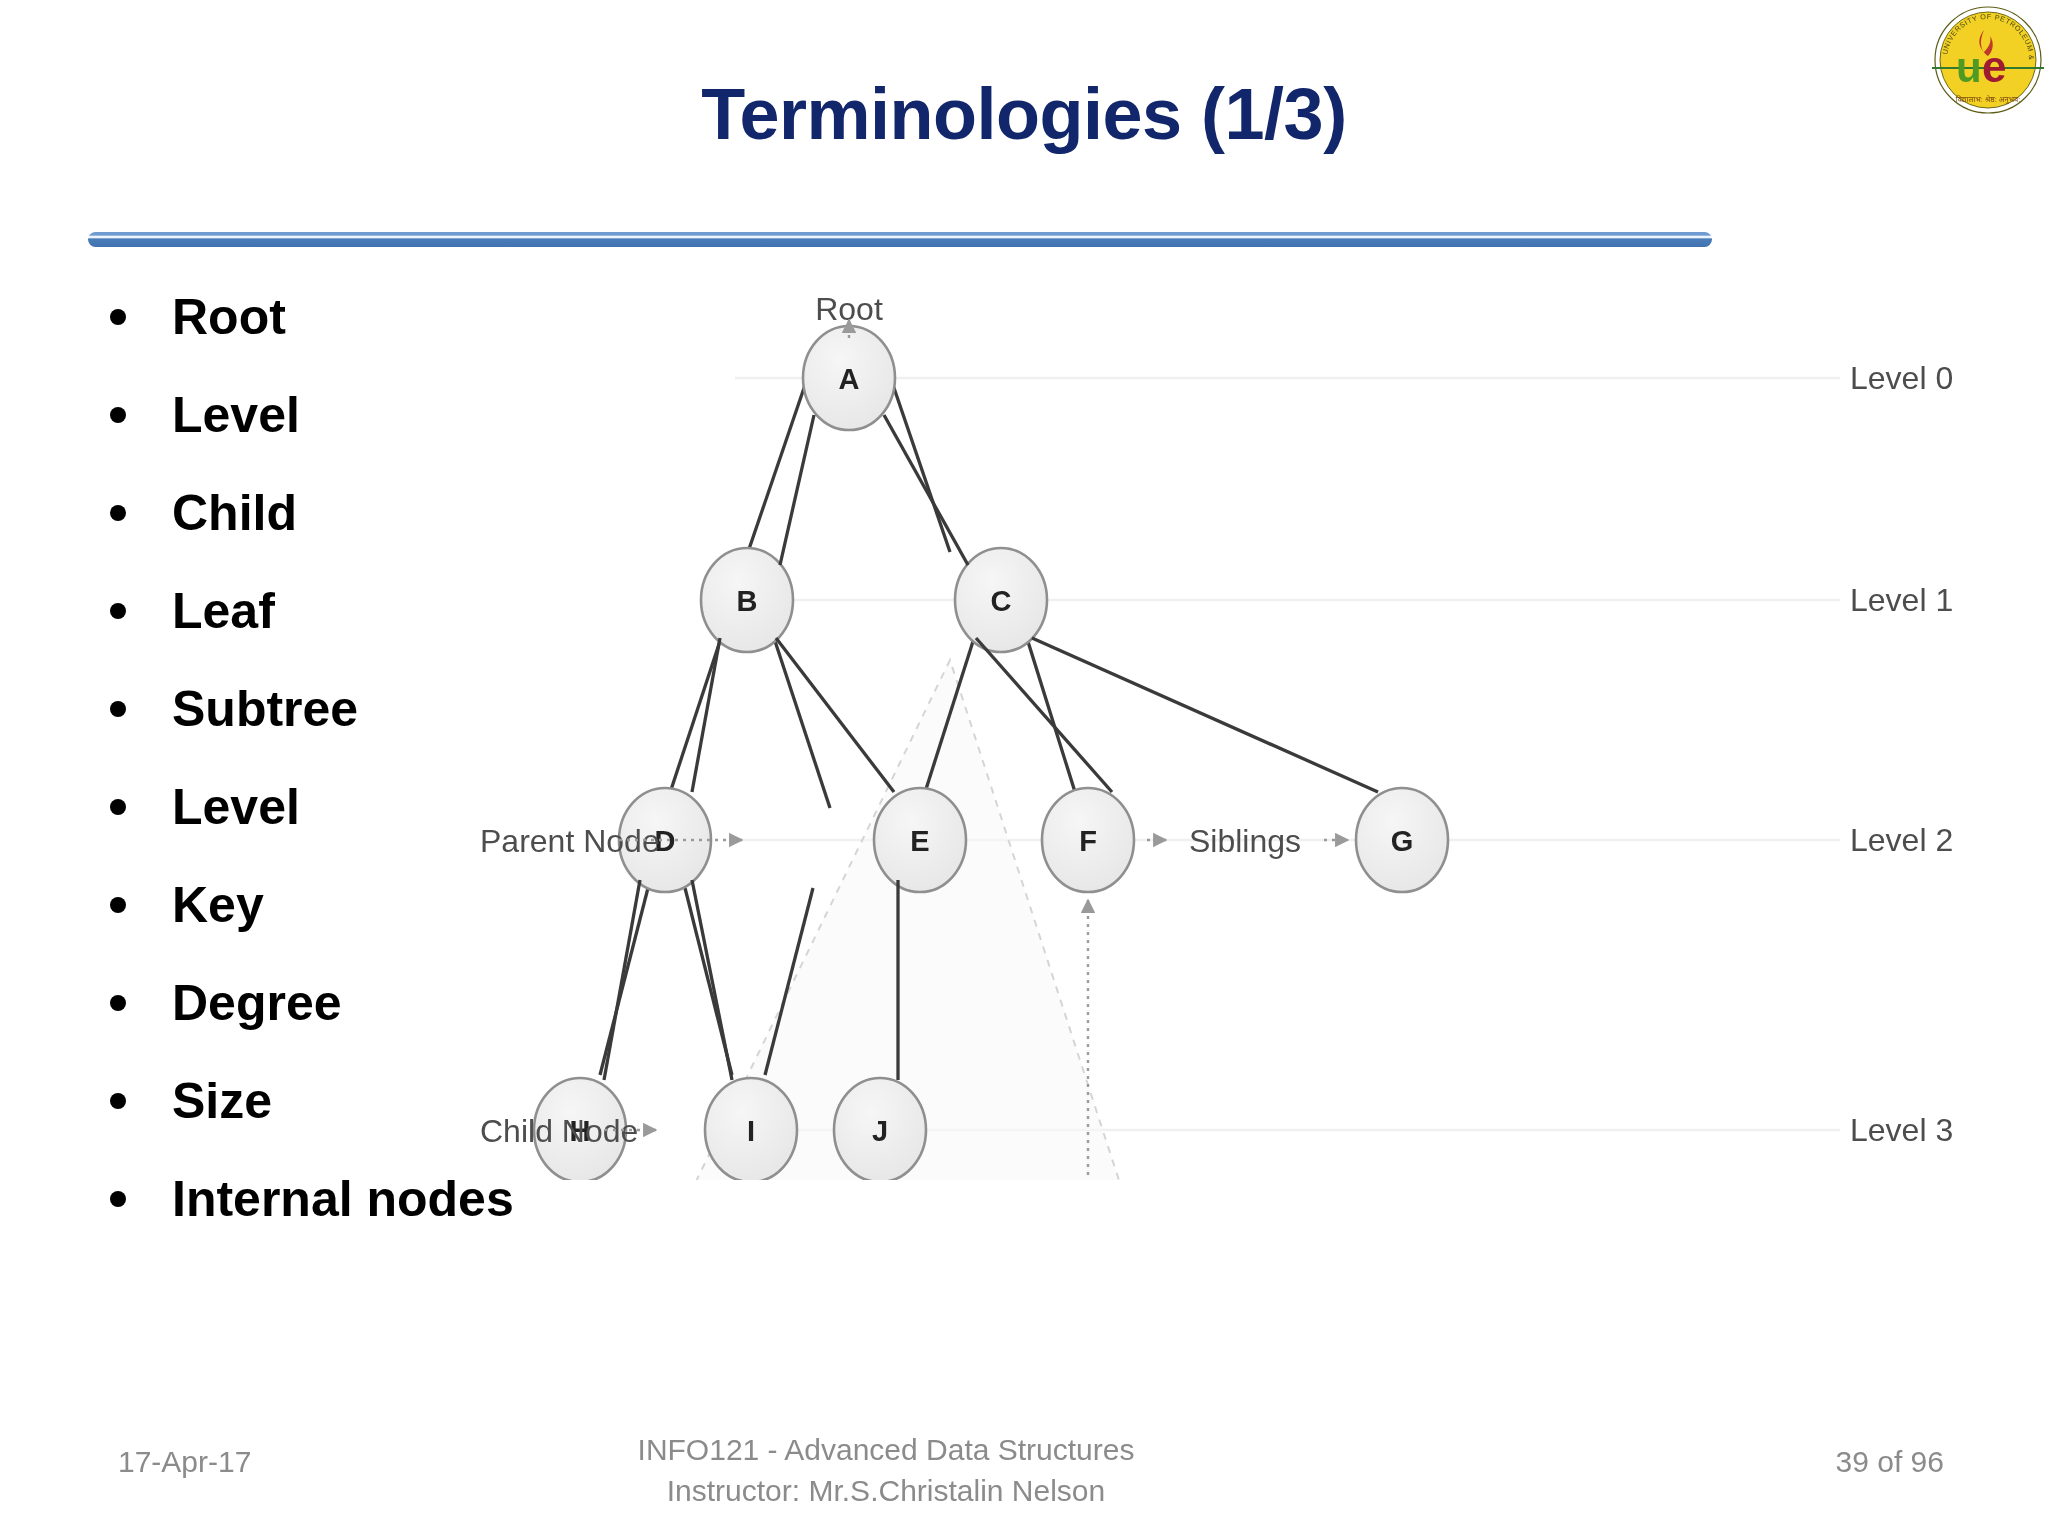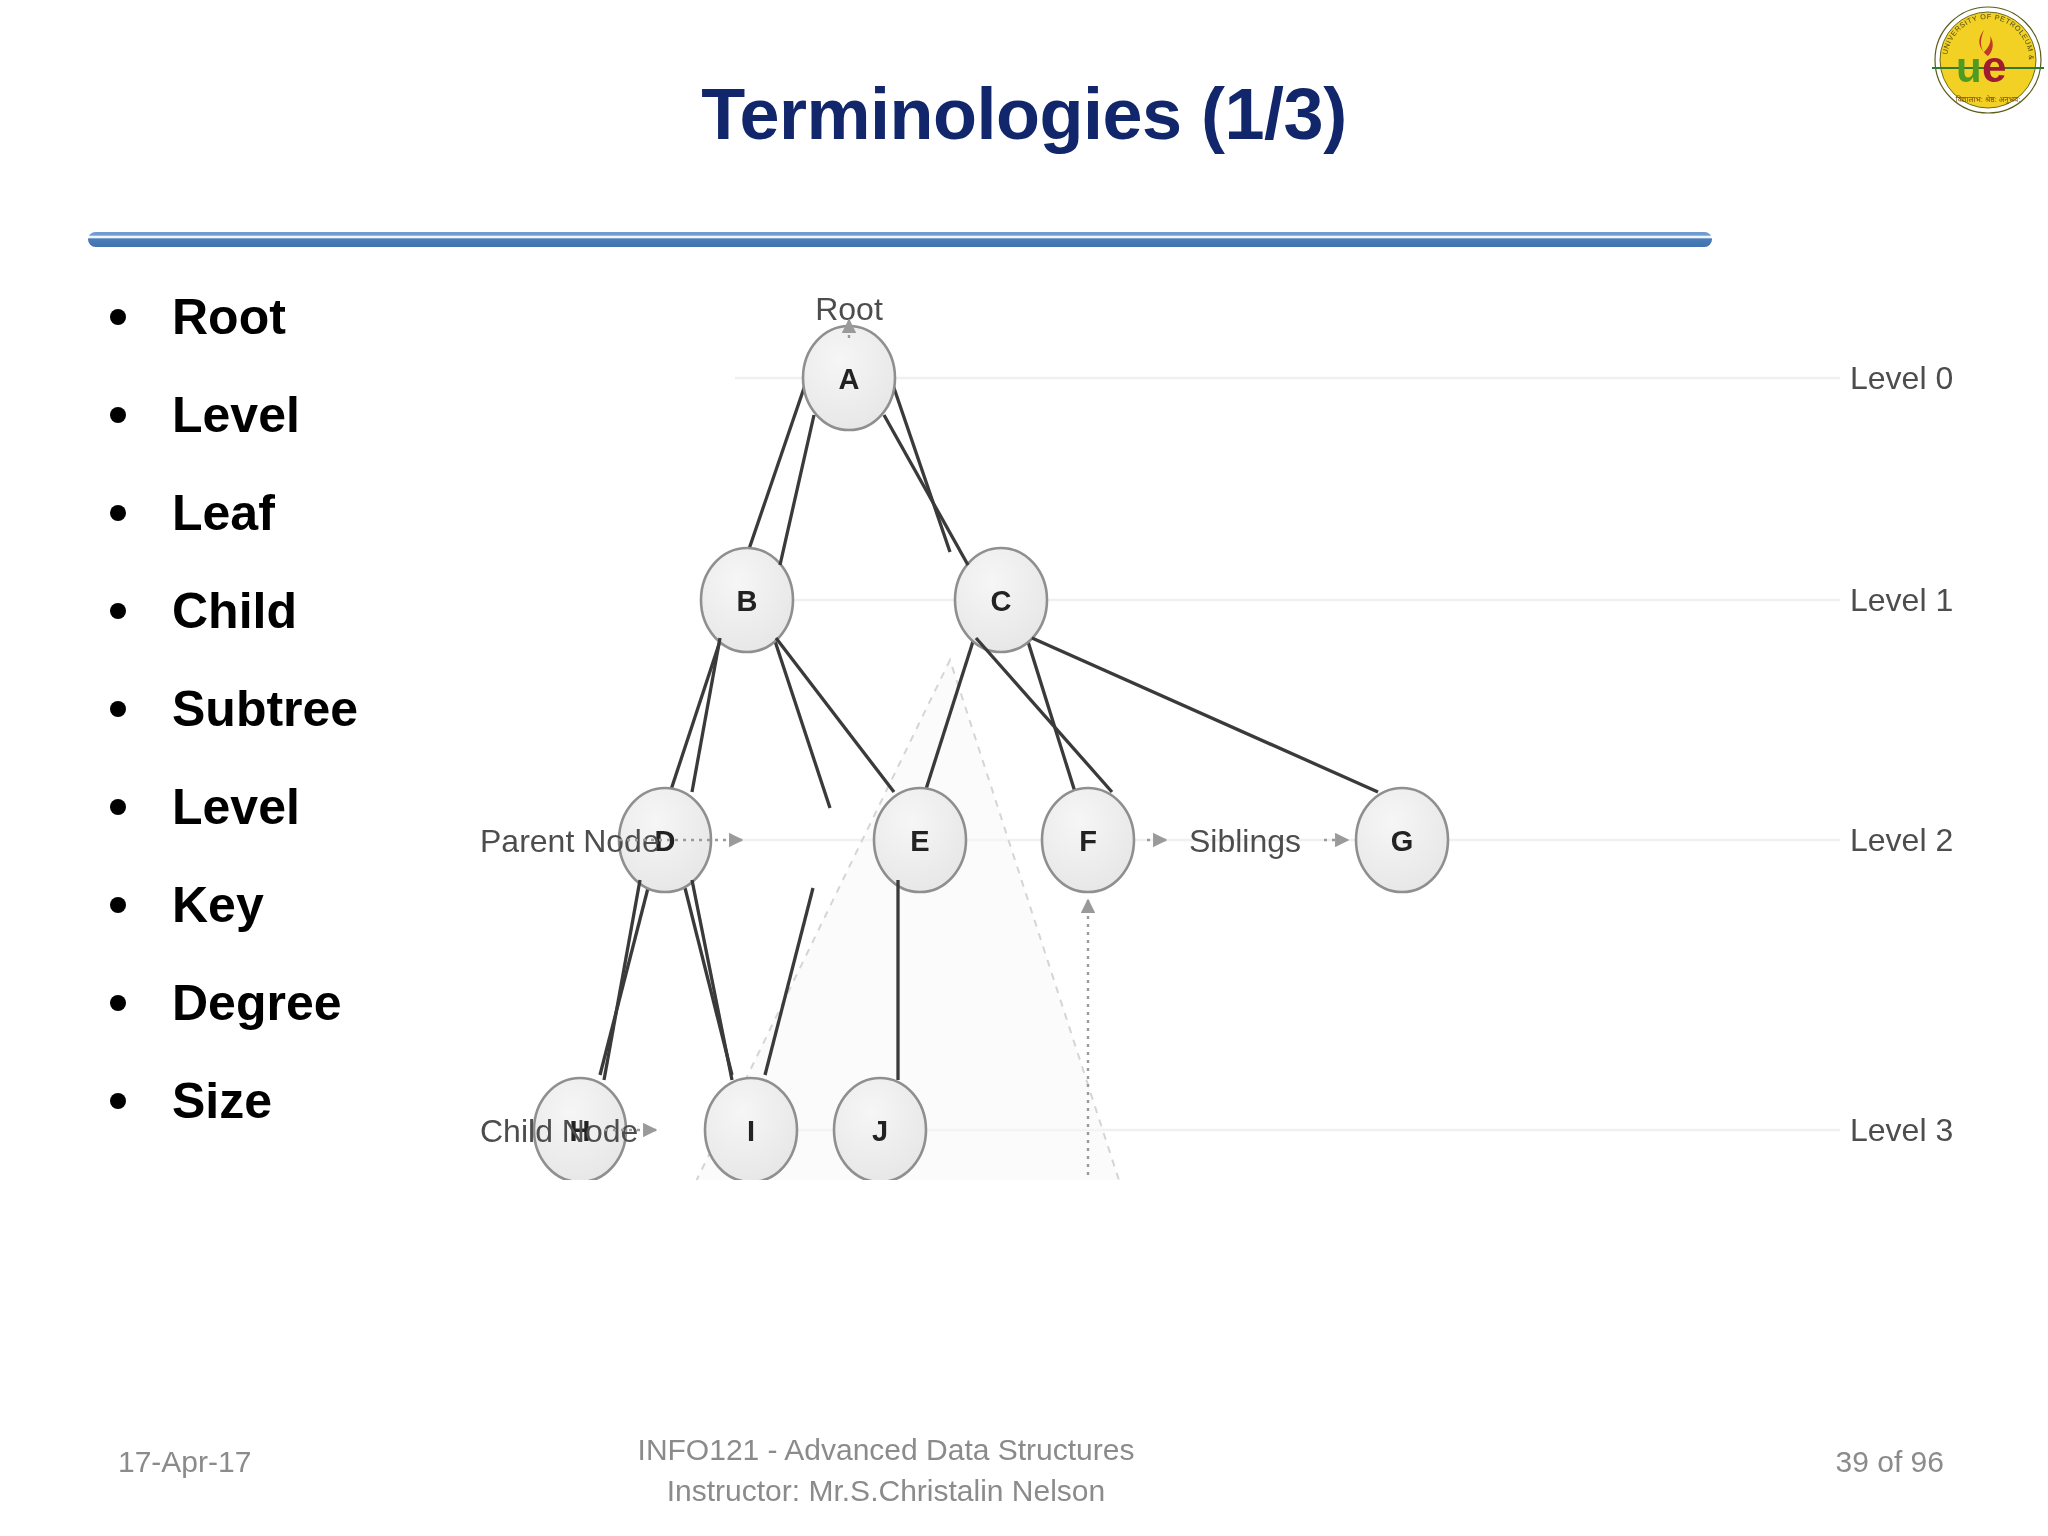--- a/index.html
+++ b/index.html
@@ -145,45 +145,49 @@
   <div class="bullet-row">
     <span class="bullet-dot"></span>
     <span class="bullet-text">Root</span>
   </div>
   <div class="bullet-row">
     <span class="bullet-dot"></span>
     <span class="bullet-text">Level</span>
   </div>
   <div class="bullet-row">
     <span class="bullet-dot"></span>
+    <span class="bullet-text">Child</span>
+  </div>
+  <div class="bullet-row">
+    <span class="bullet-dot"></span>
     <span class="bullet-text">Leaf</span>
   </div>
   <div class="bullet-row">
     <span class="bullet-dot"></span>
-    <span class="bullet-text">Child</span>
-  </div>
-  <div class="bullet-row">
-    <span class="bullet-dot"></span>
     <span class="bullet-text">Subtree</span>
   </div>
   <div class="bullet-row">
     <span class="bullet-dot"></span>
     <span class="bullet-text">Level</span>
   </div>
   <div class="bullet-row">
     <span class="bullet-dot"></span>
     <span class="bullet-text">Key</span>
   </div>
   <div class="bullet-row">
     <span class="bullet-dot"></span>
     <span class="bullet-text">Degree</span>
   </div>
   <div class="bullet-row">
     <span class="bullet-dot"></span>
     <span class="bullet-text">Size</span>
+  </div>
+  <div class="bullet-row">
+    <span class="bullet-dot"></span>
+    <span class="bullet-text">Internal nodes</span>
   </div>
 </div>
 
 <div id="diagram">
   <svg viewBox="0 0 1540 900" width="1540" height="900">
     <defs>
       <marker id="arrow" viewBox="0 0 10 10" refX="9" refY="5" markerWidth="6" markerHeight="6" orient="auto-start-reverse">
         <path d="M 0 0 L 10 5 L 0 10 z" fill="#9a9a9a"></path>
       </marker>
       <radialGradient id="nodeFill" cx="40%" cy="32%" r="75%">

